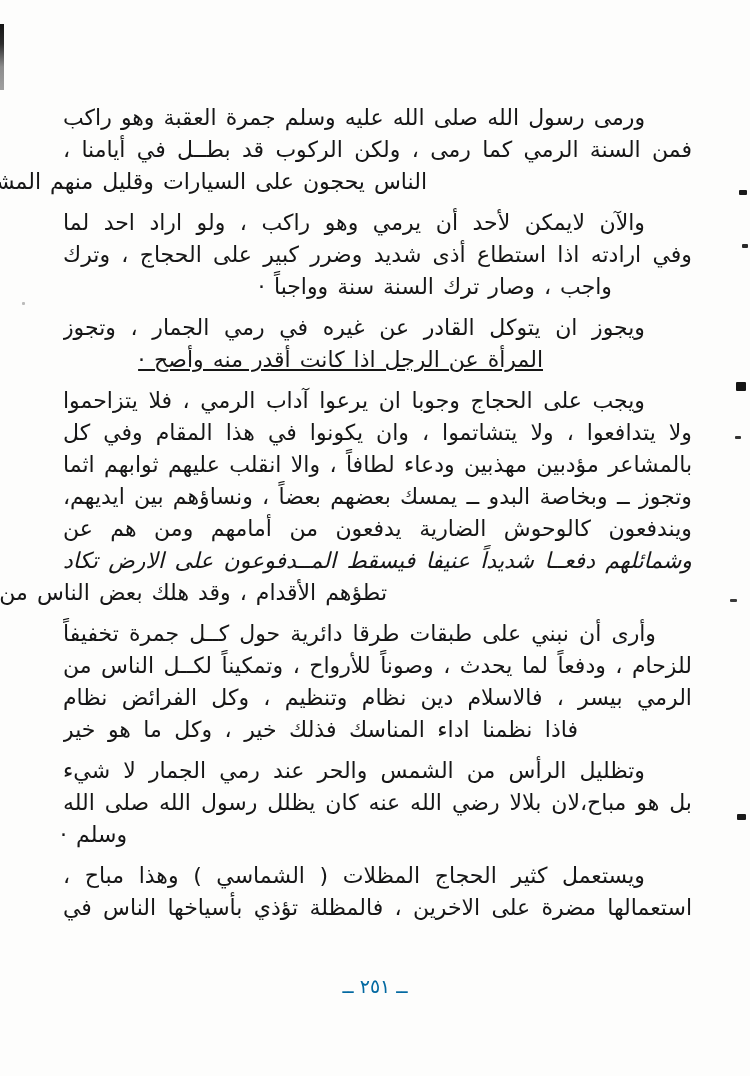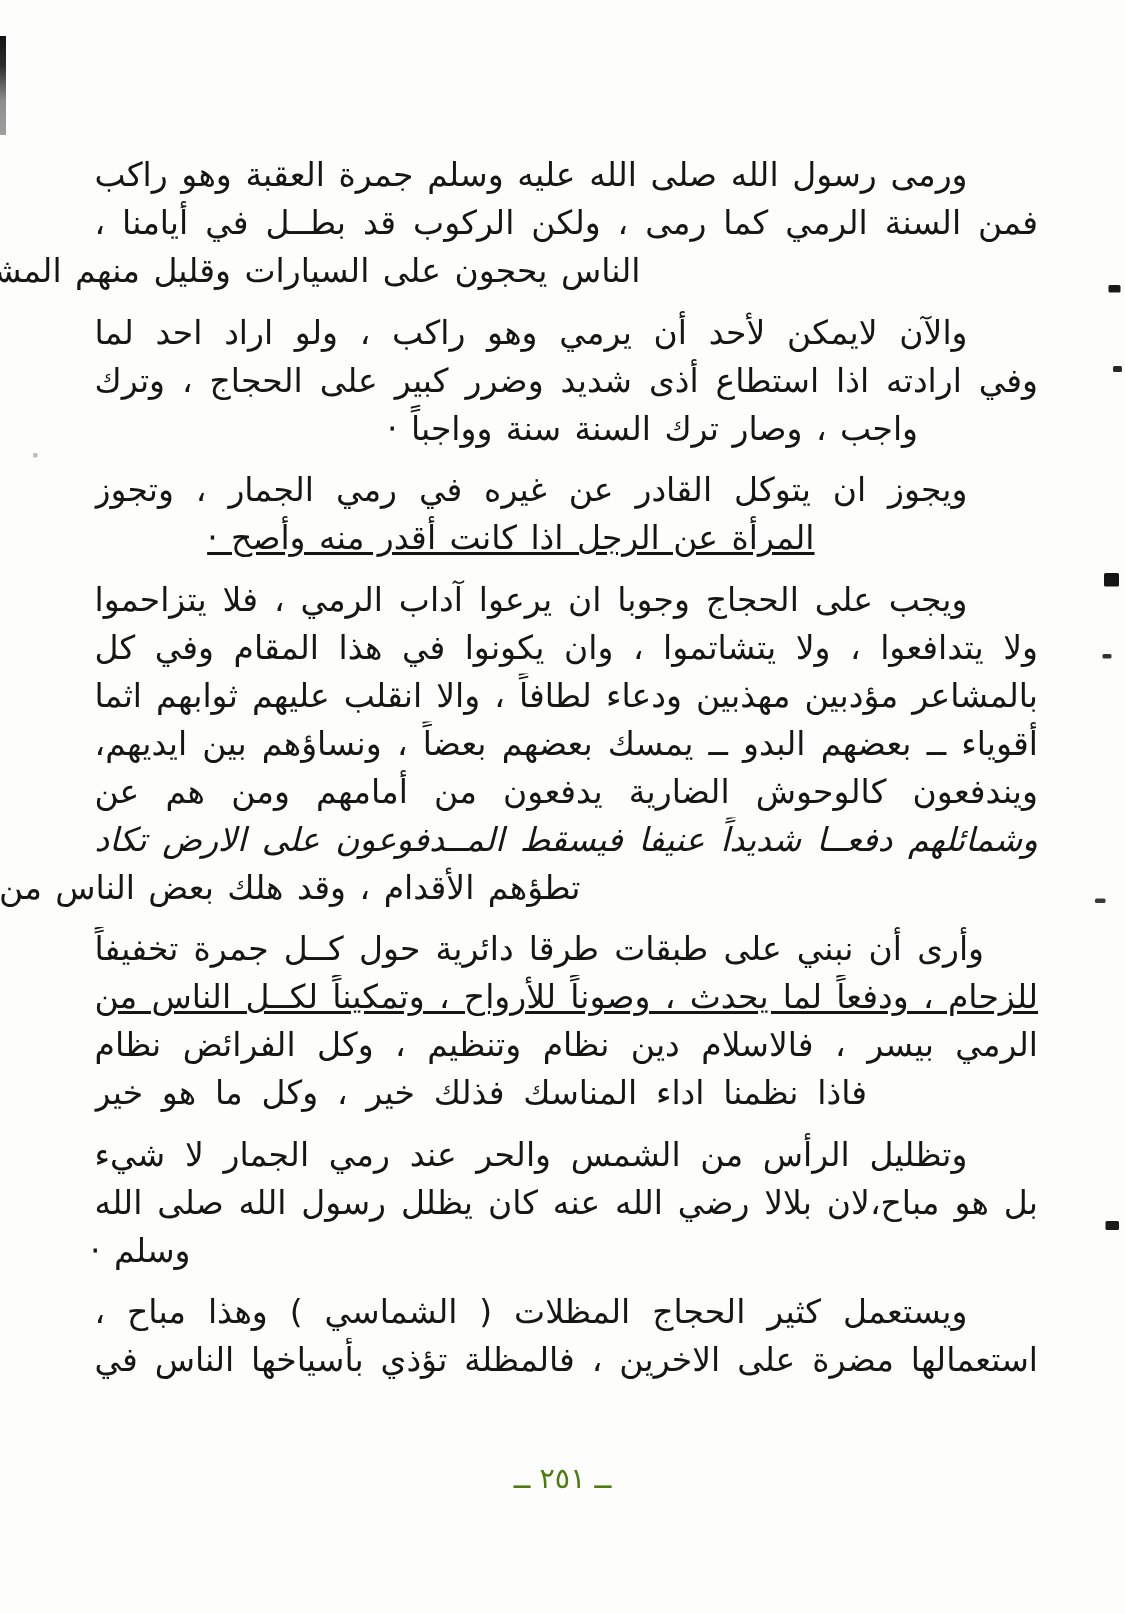--- a/index.html
+++ b/index.html
@@ -42,21 +42,21 @@
   }
   .page-number {
     position: absolute;
     top: 975px;
     left: 0;
     width: 100%;
     text-align: center;
     direction: rtl;
     font-size: 19px;
     letter-spacing: 1px;
-    color: #4d7c0f;
+    color: #0369a1;
   }
   .left-strip {
     position: absolute;
     background: linear-gradient(to bottom, #141414 0%, #2d2d2d 30%, #8c8c8c 65%, #a0a0a0 100%);
   }
   .speck {
     position: absolute;
     border-radius: 1px;
   }
 </style>
@@ -86,28 +86,28 @@
         <div class="line" style="margin-right: 80px;">واجب ، وصار ترك السنة سنة وواجباً ·</div>
       </div>
       <div class="paragraph">
         <div class="line justify" style="margin-right: 47px;">ويجوز ان يتوكل القادر عن غيره في رمي الجمار ، وتجوز انابــة</div>
         <div class="line" style="margin-right: 149px; text-decoration: underline;">المرأة عن الرجل اذا كانت أقدر منه وأصح ·</div>
       </div>
       <div class="paragraph">
         <div class="line justify" style="margin-right: 47px;">ويجب على الحجاج وجوبا ان يرعوا آداب الرمي ، فلا يتزاحموا ،</div>
         <div class="line justify" style="margin-right: 0px;">ولا يتدافعوا ، ولا يتشاتموا ، وان يكونوا في هذا المقام وفي كل مقام</div>
         <div class="line justify" style="margin-right: 0px;">بالمشاعر مؤدبين مهذبين ودعاء لطافاً ، والا انقلب عليهم ثوابهم اثما ،</div>
-        <div class="line justify" style="margin-right: 0px;">أقوياء ــ بعضهم البدو ــ يمسك بعضهم بعضاً ، ونساؤهم بين ايديهم،</div>
+        <div class="line justify" style="margin-right: 0px;">وتجوز ــ وبخاصة البدو ــ يمسك بعضهم بعضاً ، ونساؤهم بين ايديهم،</div>
         <div class="line justify" style="margin-right: 0px;">ويندفعون كالوحوش الضارية يدفعون من أمامهم ومن هم عن ايمانهم</div>
         <div class="line justify" style="margin-right: 0px; font-style: italic;">وشمائلهم دفعــا شديداً عنيفا فيسقط المــدفوعون على الارض تكاد</div>
         <div class="line" style="margin-right: 305px;">تطؤهم الأقدام ، وقد هلك بعض الناس من الدفع ·</div>
       </div>
       <div class="paragraph">
         <div class="line justify" style="margin-right: 36px;">وأرى أن نبني على طبقات طرقا دائرية حول كــل جمرة تخفيفاً</div>
-        <div class="line justify" style="margin-right: 0px; text-decoration: underline;">للزحام ، ودفعاً لما يحدث ، وصوناً للأرواح ، وتمكيناً لكــل الناس من</div>
+        <div class="line justify" style="margin-right: 0px;">للزحام ، ودفعاً لما يحدث ، وصوناً للأرواح ، وتمكيناً لكــل الناس من</div>
         <div class="line justify" style="margin-right: 0px;">الرمي بيسر ، فالاسلام دين نظام وتنظيم ، وكل الفرائض نظام محكم ،</div>
         <div class="line justify" style="margin-right: 114px;">فاذا نظمنا اداء المناسك فذلك خير ، وكل ما هو خير فهو الاسلام الحق ·</div>
       </div>
       <div class="paragraph">
         <div class="line justify" style="margin-right: 47px;">وتظليل الرأس من الشمس والحر عند رمي الجمار لا شيء فيه ،</div>
         <div class="line justify" style="margin-right: 0px;">بل هو مباح،لان بلالا رضي الله عنه كان يظلل رسول الله صلى الله عليه</div>
         <div class="line" style="margin-right: 565px;">وسلم ·</div>
       </div>
       <div class="paragraph">
         <div class="line justify" style="margin-right: 47px;">ويستعمل كثير الحجاج المظلات ( الشماسي ) وهذا مباح ، ولكن في</div>

